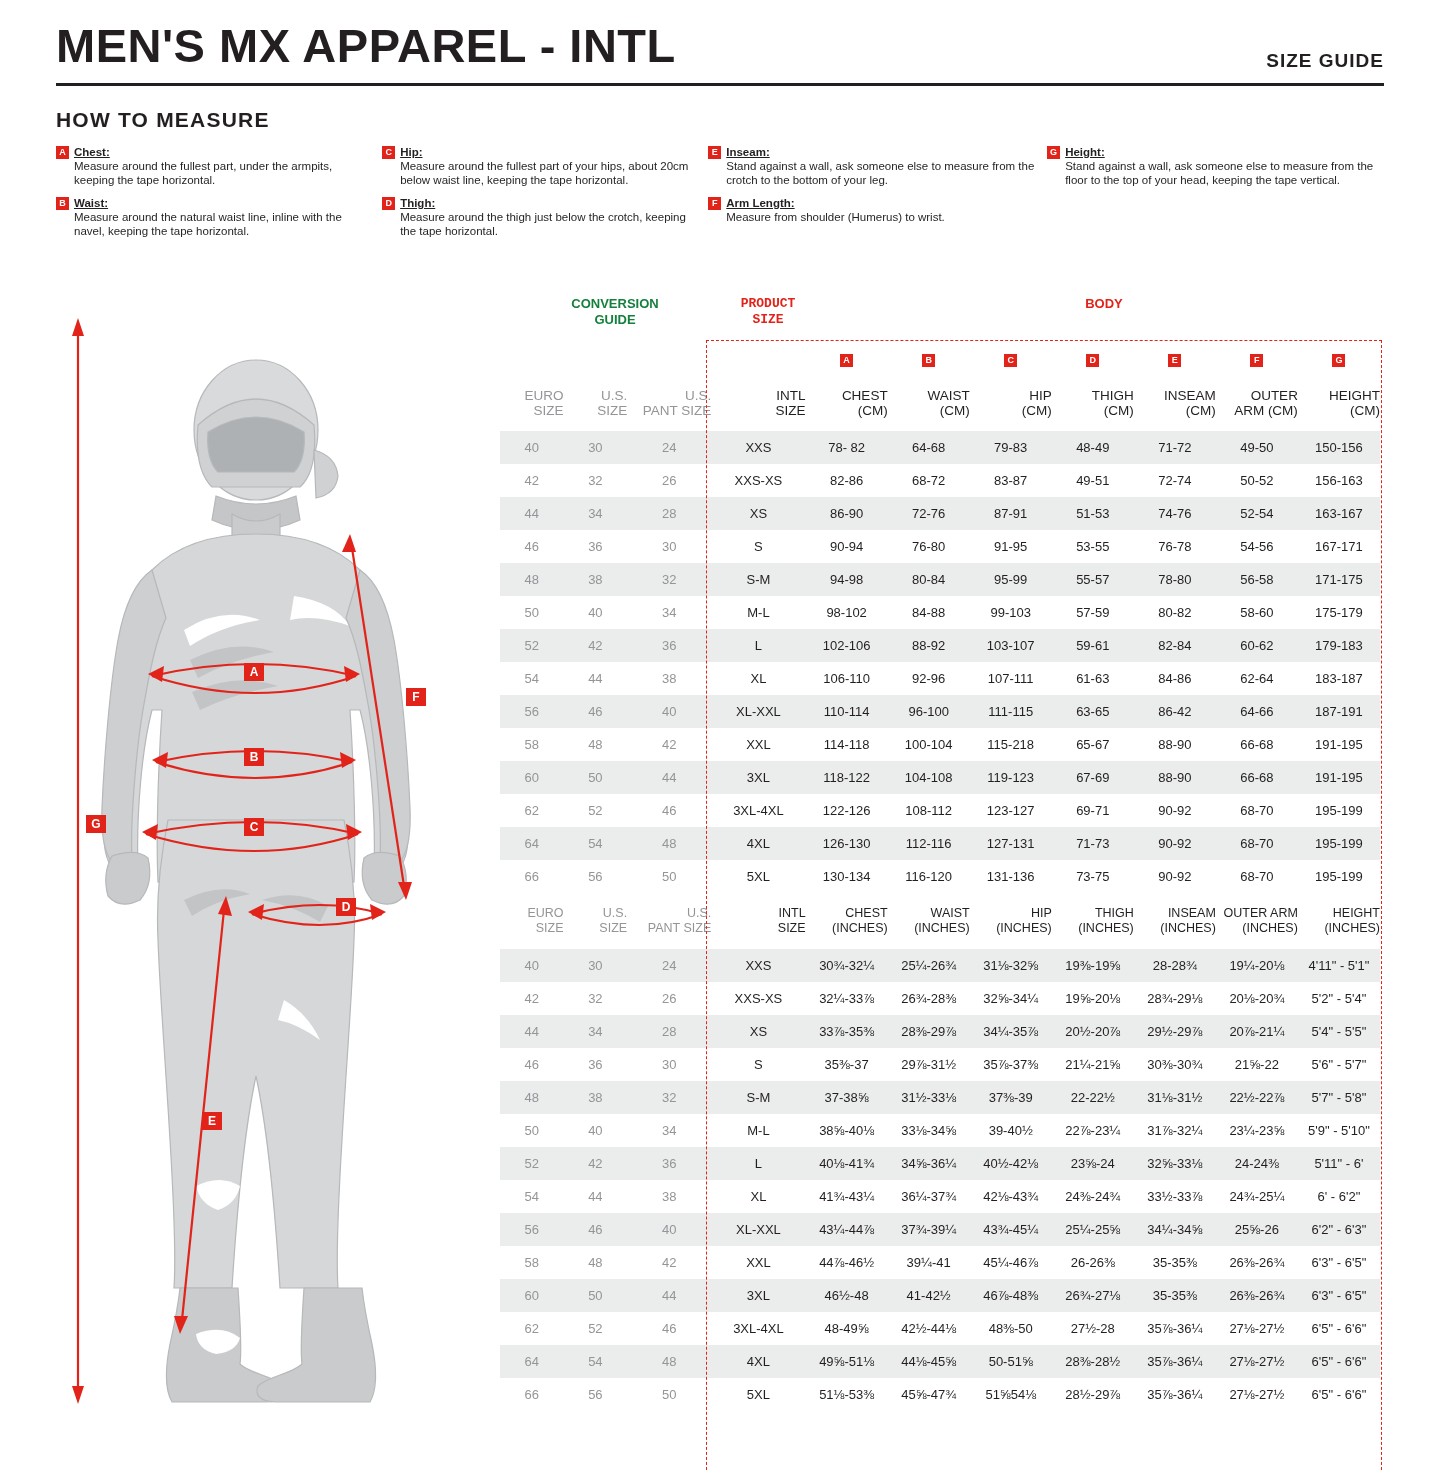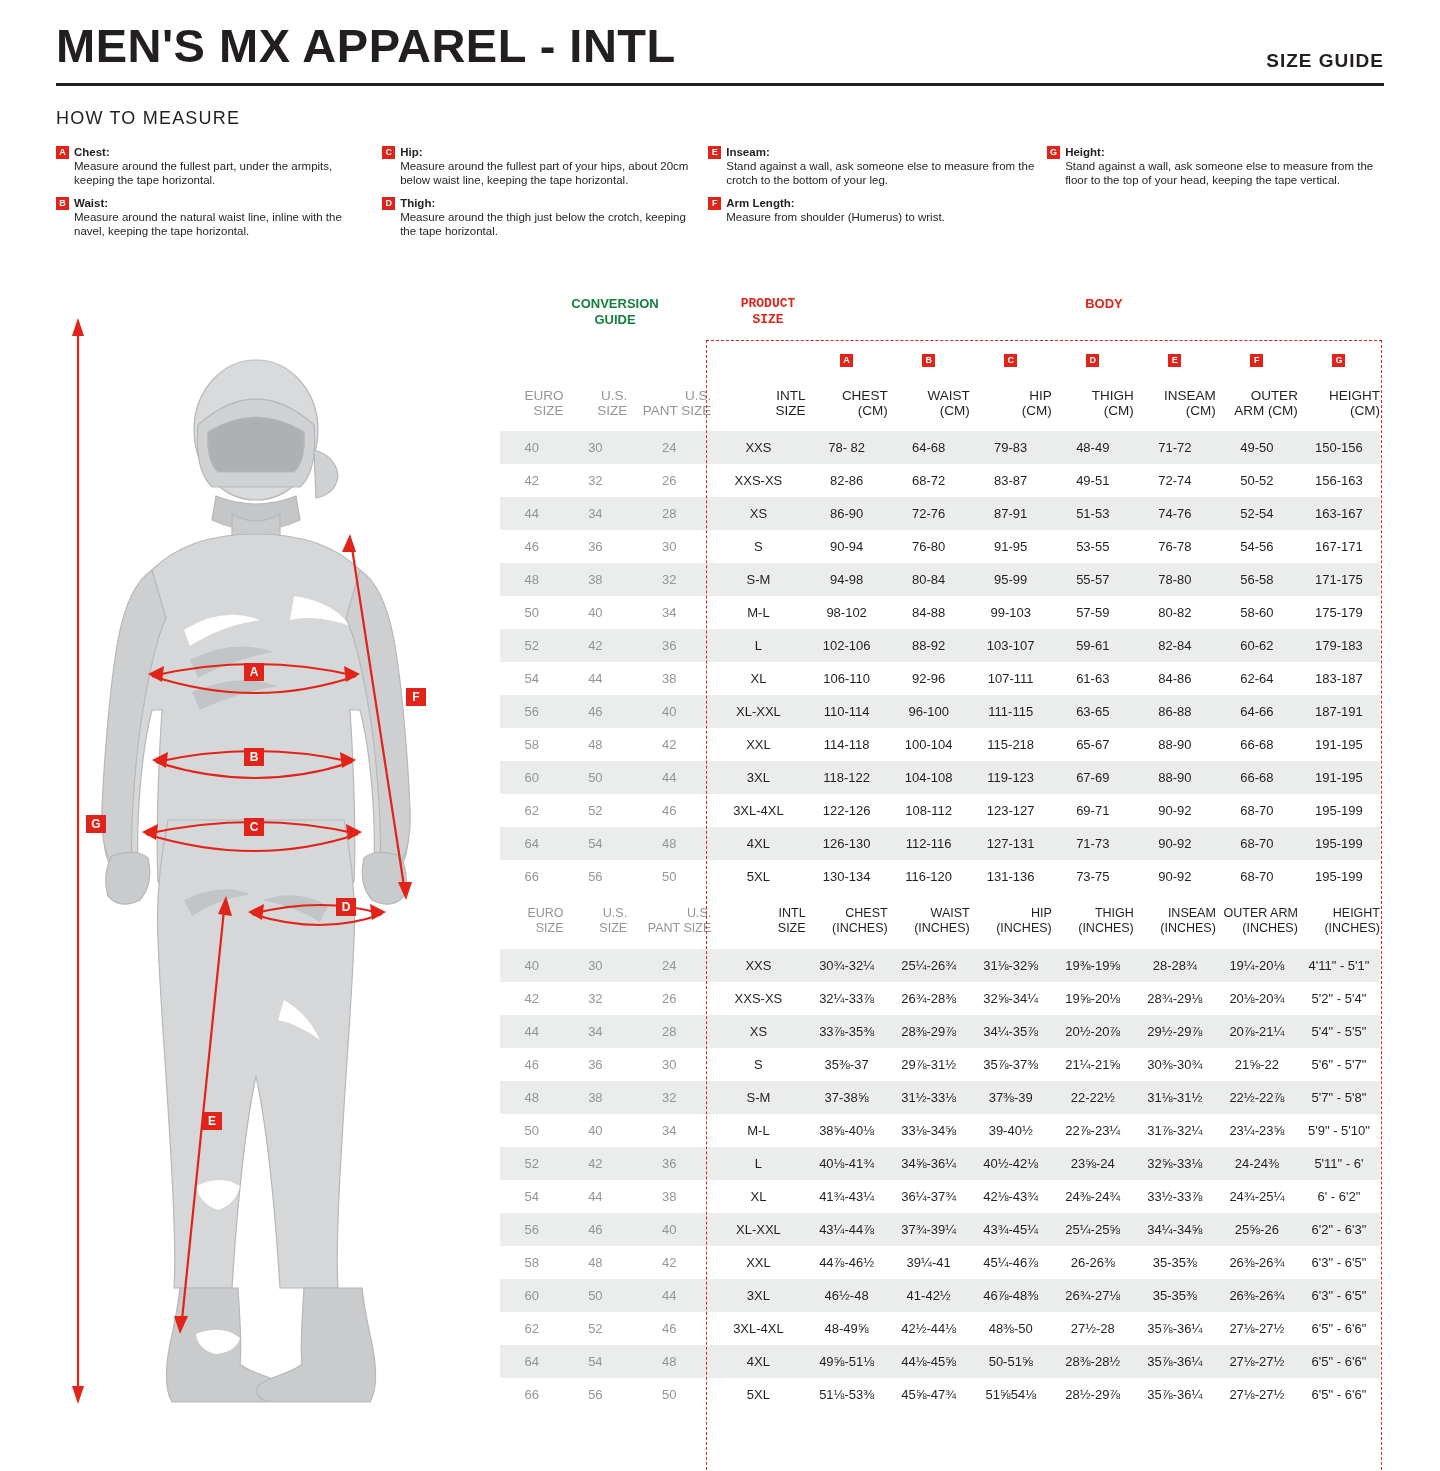--- a/index.html
+++ b/index.html
@@ -56,22 +56,22 @@
     width: 1328px;
     height: 3px;
     background: #231f20;
   }
 
   
   .howto-title {
     position: absolute;
     left: 56px;
     top: 108px;
-    font-size: 18px;
-    font-weight: normal;
+    font-size: 21px;
+    font-weight: bold;
     letter-spacing: 1.2px;
   }
   .measure-cols {
     position: absolute;
     left: 56px;
     top: 145px;
     width: 1330px;
     display: flex;
     gap: 0px;
   }
@@ -85,21 +85,21 @@
     font-weight: bold;
     width: 13px;
     height: 13px;
     line-height: 13px;
     text-align: center;
     margin-right: 5px;
     flex: 0 0 13px;
     margin-top: 1px;
   }
   .mtext { font-size: 11.5px; line-height: 14px; }
-  .mterm { font-weight: bold; display: block; }
+  .mterm { font-weight: bold; display: block; text-decoration: underline; }
   .mdesc { display: block; color: #231f20; }
 
   
   .figure {
     position: absolute;
     left: 56px;
     top: 300px;
     width: 430px;
     height: 1120px;
   }
@@ -541,21 +541,21 @@
           </tr>
           <tr class="zebra">
             <td class="greycell">56</td>
             <td class="greycell">46</td>
             <td class="greycell">40</td>
             <td>XL-XXL</td>
             <td>110-114</td>
             <td>96-100</td>
             <td>111-115</td>
             <td>63-65</td>
-            <td>86-88</td>
+            <td>86-42</td>
             <td>64-66</td>
             <td>187-191</td>
           </tr>
           <tr>
             <td class="greycell">58</td>
             <td class="greycell">48</td>
             <td class="greycell">42</td>
             <td>XXL</td>
             <td>114-118</td>
             <td>100-104</td>

